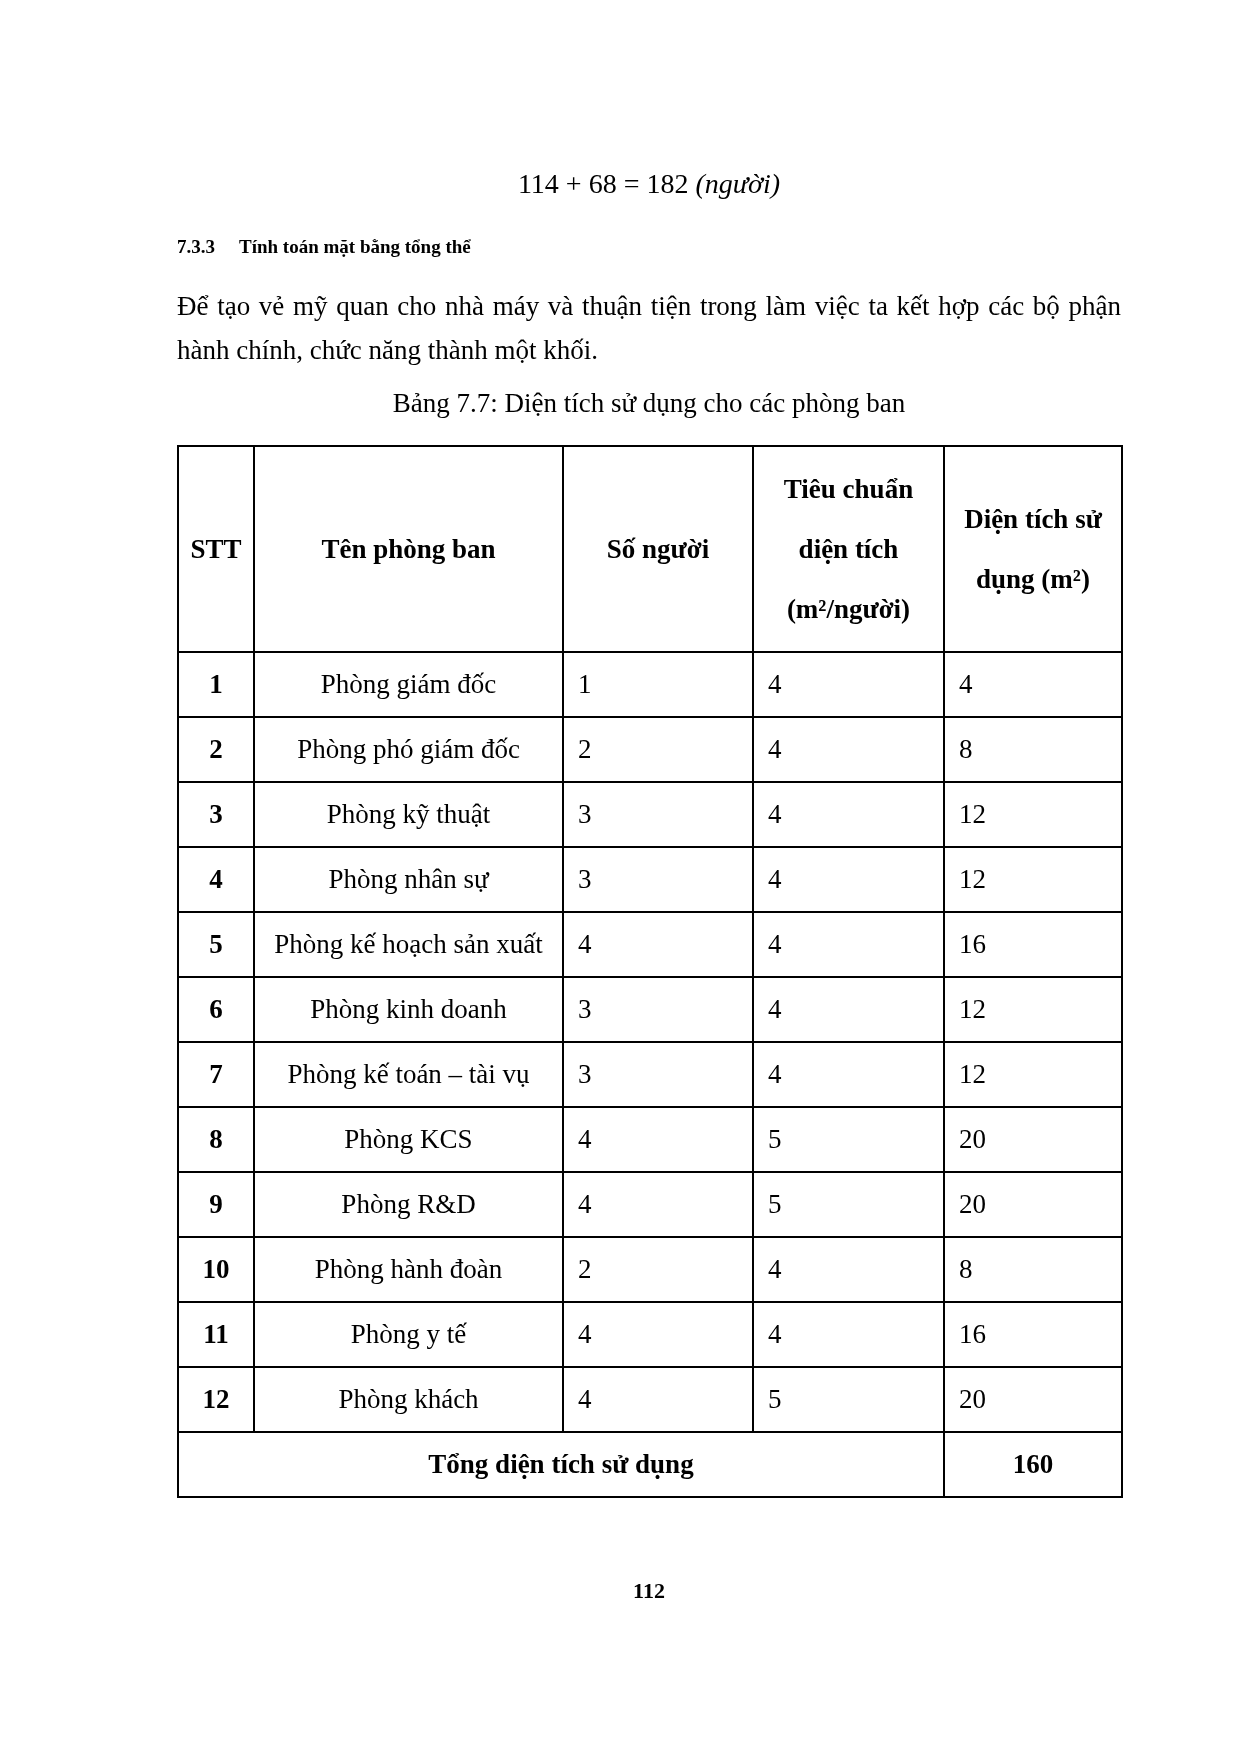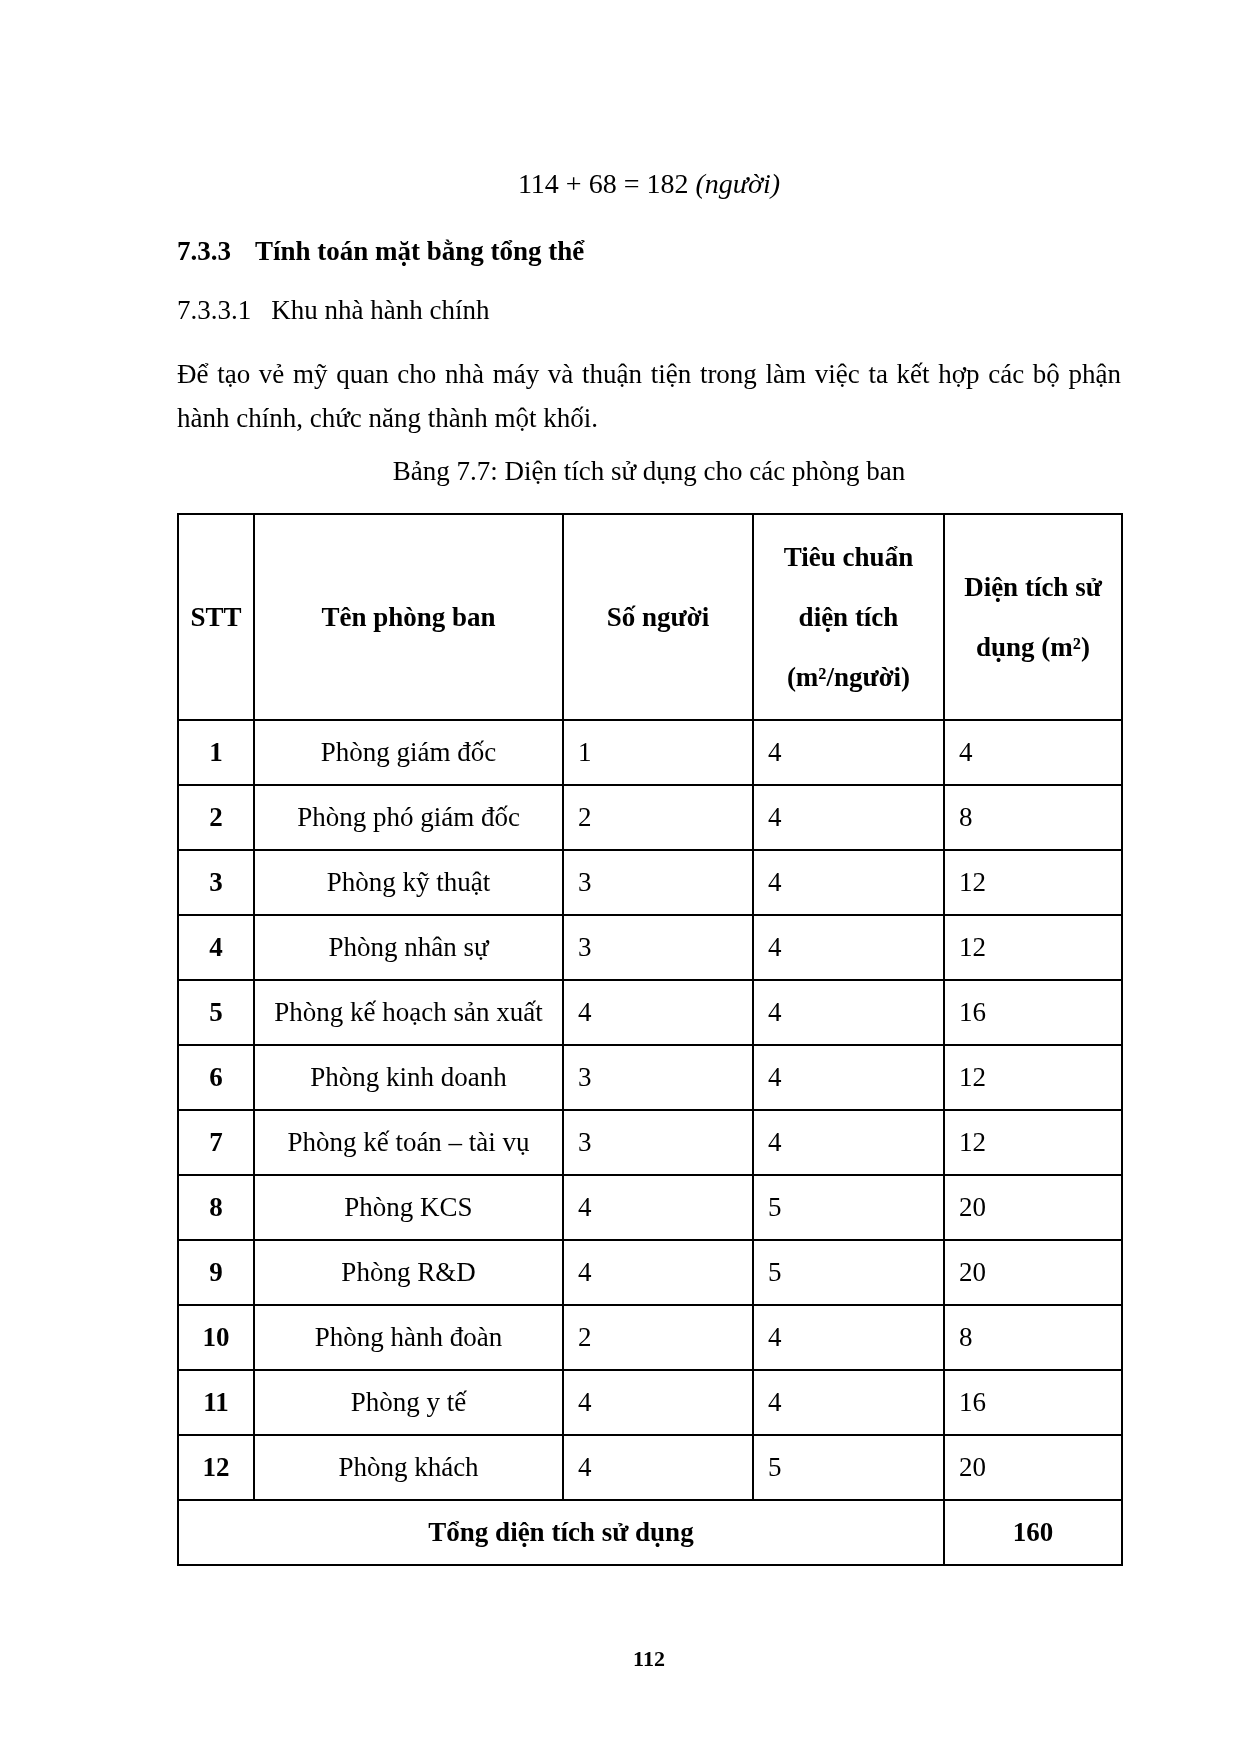--- a/index.html
+++ b/index.html
@@ -20,21 +20,21 @@
   }
   .formula {
     padding-top: 168px;
     text-align: center;
     font-size: 28px;
     white-space: nowrap;
   }
   .formula .unit { font-style: italic; }
   .heading1 {
     margin-top: 36px;
-    font-size: 27px;
+    font-size: 19px;
     font-weight: bold;
   }
   .heading1 .num { display: inline-block; margin-right: 24px; }
   .heading2 {
     margin-top: 28px;
     font-size: 27px;
     font-weight: normal;
   }
   .heading2 .num { display: inline-block; margin-right: 20px; }
   .body-par {
@@ -85,23 +85,20 @@
 
     <div class="formula">
       <span>114 + 68 = 182</span>
       <span class="unit"> <span>(người)</span></span>
     </div>
 
     <div class="heading1">
       <span class="num">7.3.3</span><span>Tính toán mặt bằng tổng thể</span>
     </div>
 
-    <div class="heading2">
-      <span class="num">7.3.3.1</span><span>Khu nhà hành chính</span>
-    </div>
 
     <p class="body-par">Để tạo vẻ mỹ quan cho nhà máy và thuận tiện trong làm việc ta kết hợp các bộ phận hành chính, chức năng thành một khối.</p>
 
     <div class="table-caption">Bảng 7.7: Diện tích sử dụng cho các phòng ban</div>
 
     <table class="area-table">
       <colgroup>
         <col style="width:76px">
         <col style="width:309px">
         <col style="width:190px">

